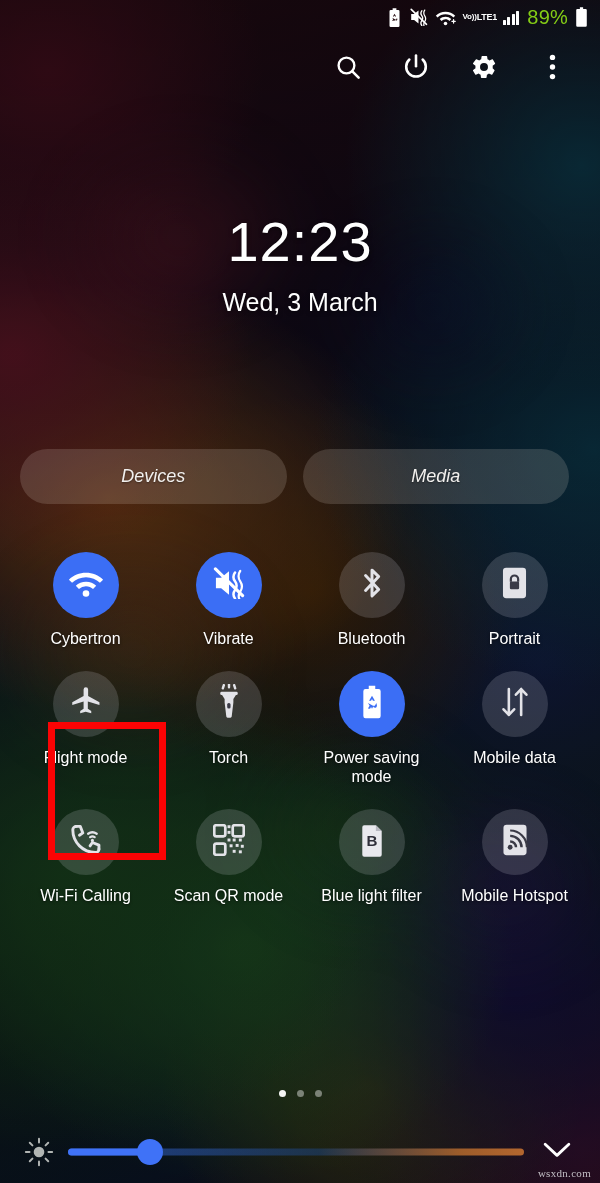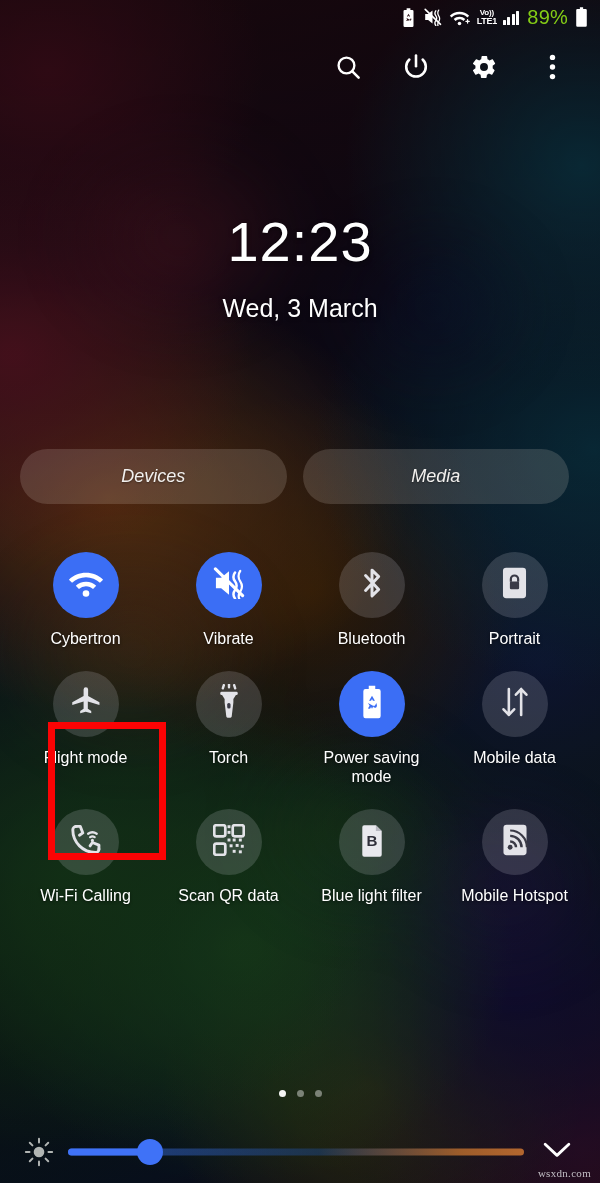--- a/index.html
+++ b/index.html
@@ -51,21 +51,21 @@
     display:flex; align-items:center; justify-content:flex-end;
     gap:7px; padding-right:12px;
     color:#fff;
   }
   .sb-ico { display:flex; align-items:center; }
   .sb-text {
     font-size:20px; font-weight:400; color:#84cc16;
     letter-spacing:.2px; margin-left:1px;
   }
   .volte-stack {
-    display:flex; flex-direction:column; align-items:center;
+    display:flex; align-items:center;
     line-height:1; margin-right:-1px;
   }
   .volte-top { font-size:8px; font-weight:700; letter-spacing:-.2px; }
   .volte-bot { font-size:9px; font-weight:700; letter-spacing:-.3px; }
   .bars { display:flex; align-items:flex-end; gap:1.5px; height:15px; }
   .bars i { width:3px; background:#fff; display:block; border-radius:.5px; }
   .bars i:nth-child(1){height:5px;} .bars i:nth-child(2){height:8px;}
   .bars i:nth-child(3){height:11px;} .bars i:nth-child(4){height:14px;}
   
   .actionbar {
@@ -74,21 +74,21 @@
     gap:0; padding-right:14px;
   }
   .act { width:68px; height:50px; display:flex; align-items:center; justify-content:center; }
   
   .clockwrap { position:absolute; top:214px; left:0; right:0; text-align:center; color:#fff; }
   .clock {
     font-size:56px; font-weight:300; letter-spacing:1px; line-height:1;
     text-shadow:0 1px 4px rgba(0,0,0,.5);
   }
   .date {
-    font-size:25px; font-weight:400; margin-top:26px; line-height:1;
+    font-size:25px; font-weight:400; margin-top:20px; line-height:1;
     text-shadow:0 1px 4px rgba(0,0,0,.5);
   }
   
   .pills {
     position:absolute; top:449px; left:20px; right:31px;
     display:flex; gap:16px;font-style:italic;
   }
   .pill {
     flex:1; height:55px; border-radius:28px;
     background:rgba(230,220,210,.17);
@@ -394,21 +394,21 @@
               <rect x="21" y="11.8" width="2.4" height="2.4"></rect>
               <rect x="13.5" y="16.5" width="2.4" height="2.4"></rect>
               <rect x="18.4" y="16.2" width="2.4" height="2.4"></rect>
               <rect x="22.6" y="16.9" width="2.4" height="2.4"></rect>
               <rect x="16" y="21" width="2.4" height="2.4"></rect>
               <rect x="21" y="21.4" width="2.4" height="2.4"></rect>
             </g>
           </svg>
         </span>
       </div>
-      <div class="tile-label">Scan QR data</div>
+      <div class="tile-label">Scan QR mode</div>
     </div>
 
     <div class="tile">
       <div class="tile-circle">
         <span>
           <svg width="28" height="34" viewBox="0 0 22 28">
             <path d="M3 3.4A1.6 1.6 0 0 1 4.6 1.8h9.6L19 6.6v19.6a1.6 1.6 0 0 1-1.6 1.6H4.6A1.6 1.6 0 0 1 3 26.2z" fill="#e9e9ee"></path>
             <path d="M14.2 1.8L19 6.6h-4.8z" fill="#b9b9c2"></path>
             <text x="11" y="19" font-family="Liberation Sans, sans-serif" font-size="12.5" font-weight="700" fill="#2f2f3a" text-anchor="middle">B</text>
           </svg>

